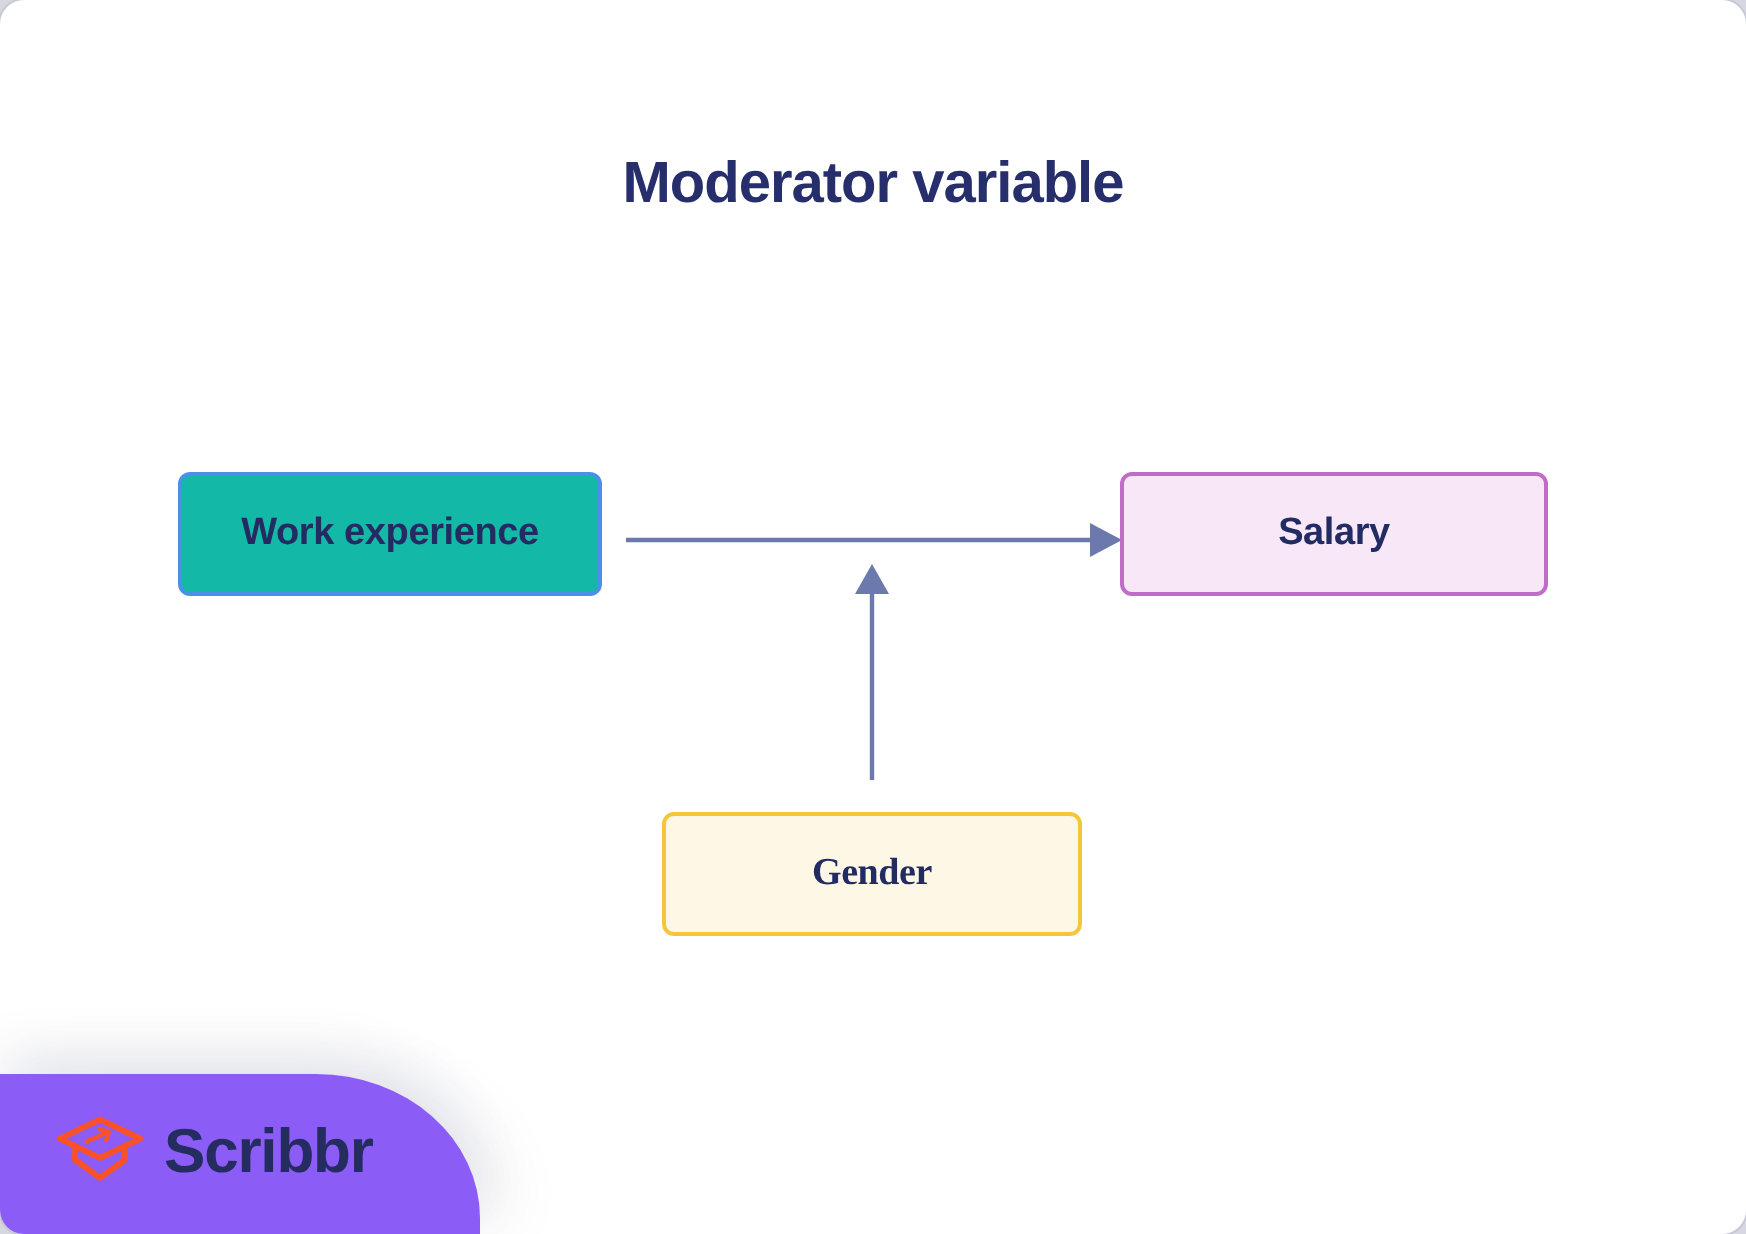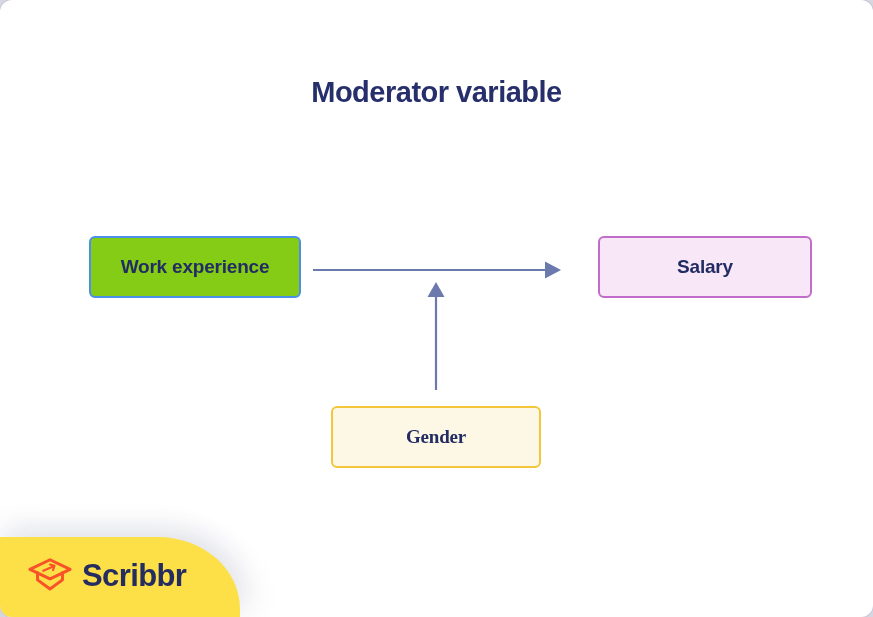--- a/index.html
+++ b/index.html
@@ -35,34 +35,34 @@
     border-radius: 6px;
     display: flex;
     align-items: center;
     justify-content: center;
     font-size: 19px;
     font-weight: 700;
     color: #222c63;
     letter-spacing: -0.2px;
   }
   .dbox.work { left: 89px;  top: 236px; width: 212px; height: 62px; }
-  .dbox.sal  { left: 598px; top: 236px; width: 214px; height: 62px; }
+  .dbox.sal  { left: 560px; top: 236px; width: 214px; height: 62px; }
   .dbox.gen  { left: 331px; top: 406px; width: 210px; height: 62px; font-family: Liberation Serif, serif; }
   .arrow-layer {
     position: absolute;
     inset: 0;
     pointer-events: none;
   }
   .brand-tab {
     position: absolute;
     left: 0;
     bottom: 0;
     width: 240px;
     height: 80px;
-    background: #fde047;
+    background: #8b5cf6;
     border-top-right-radius: 82px 72px;
     box-shadow: 0 -12px 26px rgba(44,56,100,0.09), 16px -4px 30px rgba(44,56,100,0.06);
     display: flex;
     align-items: center;
     padding-left: 27px;
     box-sizing: border-box;
   }
   .brand-logo {
     display: flex;
     align-items: center;
@@ -88,21 +88,21 @@
     <g stroke="#6b79ad" fill="#6b79ad">
       <line x1="313" y1="270" x2="545" y2="270" stroke-width="2.2"></line>
       <polygon points="545,261.5 561,270 545,278.5" stroke="none"></polygon>
     </g>
     <g stroke="#6b79ad" fill="#6b79ad">
       <line x1="436" y1="390" x2="436" y2="297" stroke-width="2.2"></line>
       <polygon points="427.5,297 436,282 444.5,297" stroke="none"></polygon>
     </g>
   </svg>
 
-  <div class="dbox work" style="background-color: #84cc16; border-color: rgb(74, 144, 232); color: rgb(34, 44, 99);">
+  <div class="dbox work" style="background-color: #14b8a6; border-color: rgb(74, 144, 232); color: rgb(34, 44, 99);">
     <span>Work experience</span>
   </div>
 
   <div class="dbox sal" style="background-color: rgb(248, 231, 247); border-color: rgb(193, 108, 200); color: rgb(34, 44, 99);">
     <span>Salary</span>
   </div>
 
   <div class="dbox gen" style="background-color: rgb(253, 248, 230); border-color: rgb(244, 199, 59); color: rgb(34, 44, 99);">
     <span>Gender</span>
   </div>

